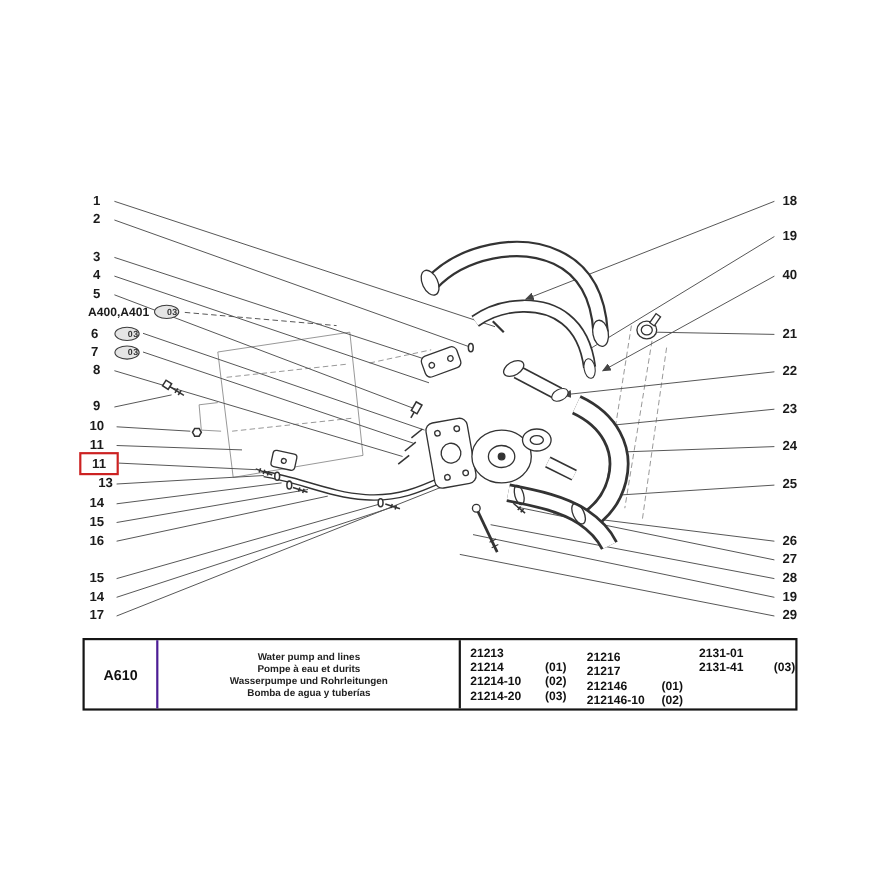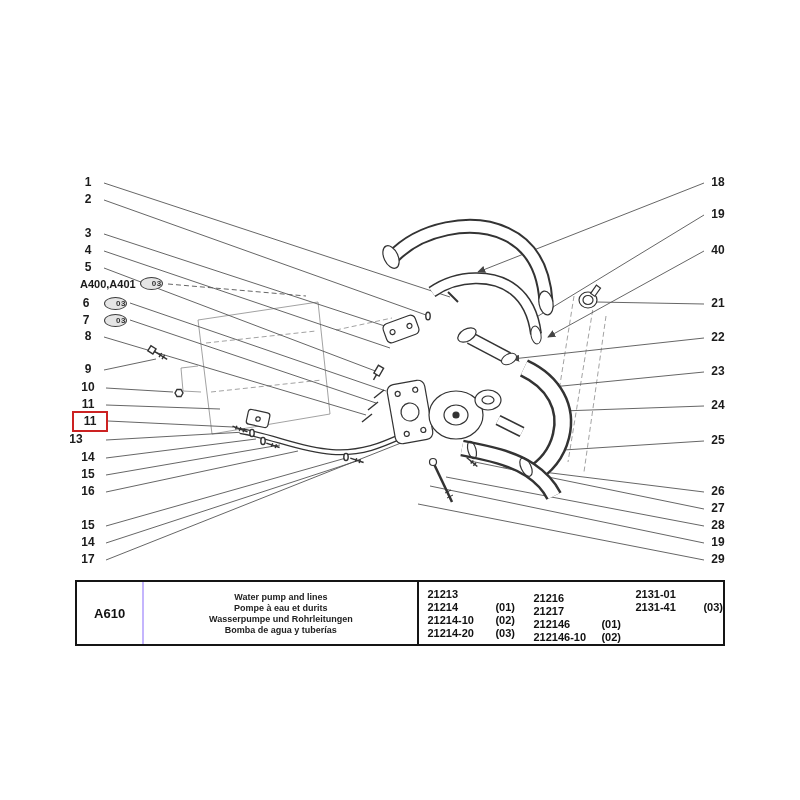--- a/index.html
+++ b/index.html
@@ -15,21 +15,21 @@
   .badge{display:inline-block;width:21px;height:11px;border:1px solid #3c3c3c;
       border-radius:50%;font:bold 8px "Liberation Sans",sans-serif;line-height:11px;
       text-align:right;color:#333;margin-left:4px;letter-spacing:.5px;background:#e5e5e5;}
   .variant{position:absolute;left:80px;top:277px;display:flex;align-items:center;
       font:bold 11px "Liberation Sans",sans-serif;color:#1b1b1b;}
   .co.hl{left:72px;top:411px;width:32px;height:17px;line-height:17px;
       border:2px solid #cc2222;}
   
   .ptable{position:absolute;left:75px;top:580px;width:650px;height:66px;
       border:2px solid #151515;display:flex;background:#fff;box-sizing:border-box;}
-  .pt-code{width:68px;border-right:2px solid #c4b5fd;display:flex;align-items:center;
+  .pt-code{width:68px;border-right:2px solid #4c1d95;display:flex;align-items:center;
       justify-content:center;font:bold 13px "Liberation Sans",sans-serif;color:#111;}
   .pt-titles{width:285px;border-right:2px solid #151515;display:flex;
       flex-direction:column;justify-content:center;text-align:center;gap:1px;}
   .t-ru{font:bold 10px "Liberation Sans",sans-serif;color:#111;}
   .t-ln{font:bold 9px "Liberation Sans",sans-serif;color:#222;}
   .pt-nums{flex:1;display:flex;padding:6px 0 0 8px;box-sizing:border-box;}
   .num-col{display:flex;flex-direction:column;}
   .num-col.c1{width:106px;}
   .num-col.c2{width:102px;justify-content:flex-end;}
   .nrow{display:flex;font:bold 11px "Liberation Sans",sans-serif;color:#111;
@@ -225,21 +225,21 @@
   <div class="co-row" style="left:72px;top:313px">
     <span class="num">7</span>
     <span class="badge">03</span>
   </div>
 
   <div class="co" style="left:72px;top:329px">8</div>
   <div class="co" style="left:72px;top:362px">9</div>
   <div class="co" style="left:72px;top:380px">10</div>
   <div class="co" style="left:72px;top:397px">11</div>
   <div class="co hl">11</div>
-  <div class="co" style="left:60px;top:432px">13</div>
+  <div class="co" style="left:80px;top:432px">13</div>
   <div class="co" style="left:72px;top:450px">14</div>
   <div class="co" style="left:72px;top:467px">15</div>
   <div class="co" style="left:72px;top:484px">16</div>
   <div class="co" style="left:72px;top:518px">15</div>
   <div class="co" style="left:72px;top:535px">14</div>
   <div class="co" style="left:72px;top:552px">17</div>
 
   <div class="co co-right" style="top:175px">18</div>
   <div class="co co-right" style="top:207px">19</div>
   <div class="co co-right" style="top:243px">40</div>

